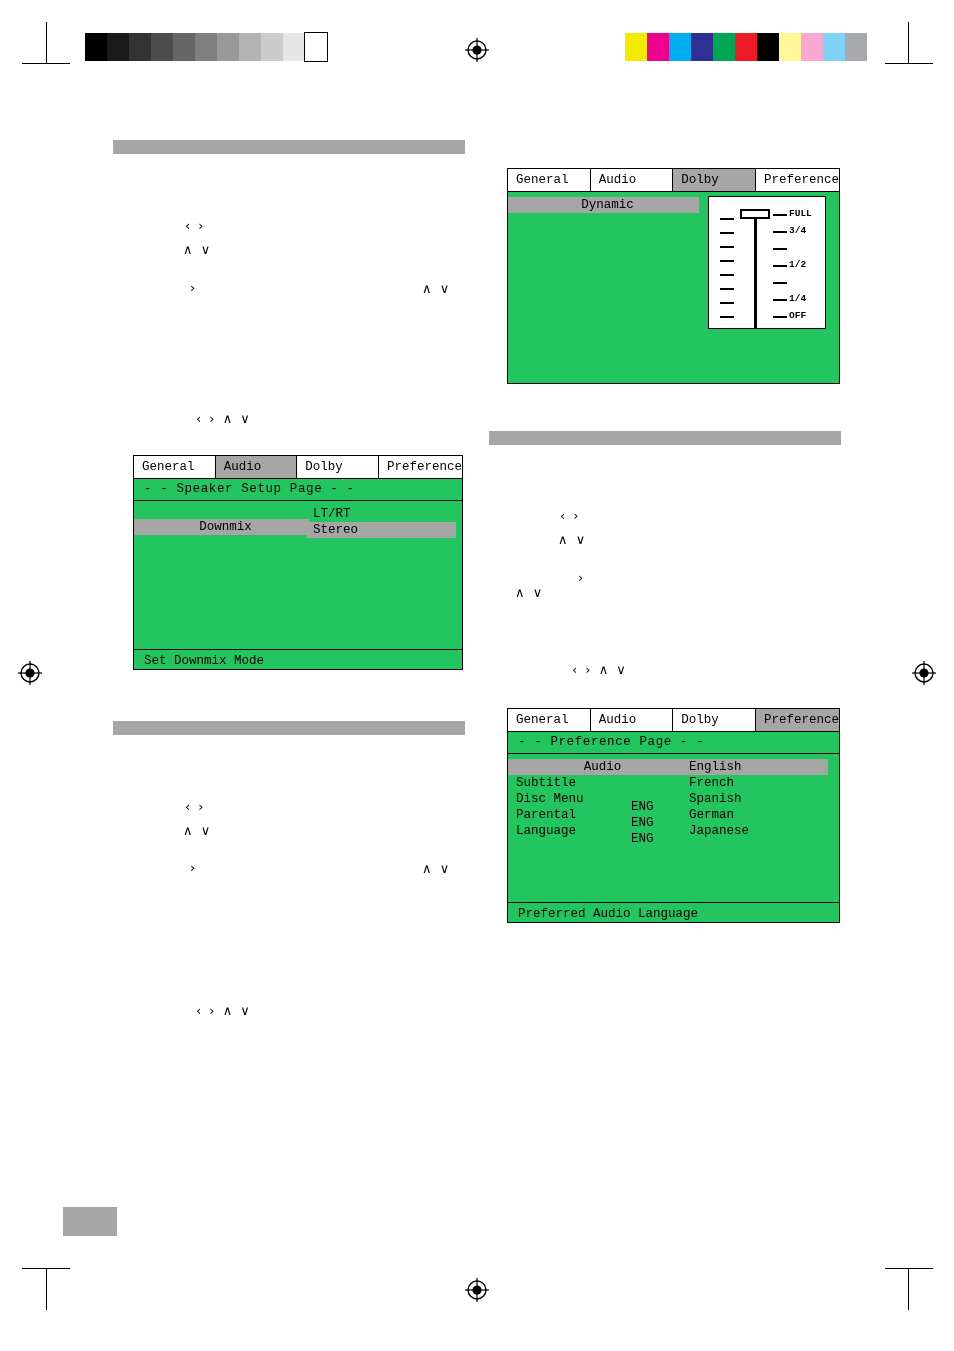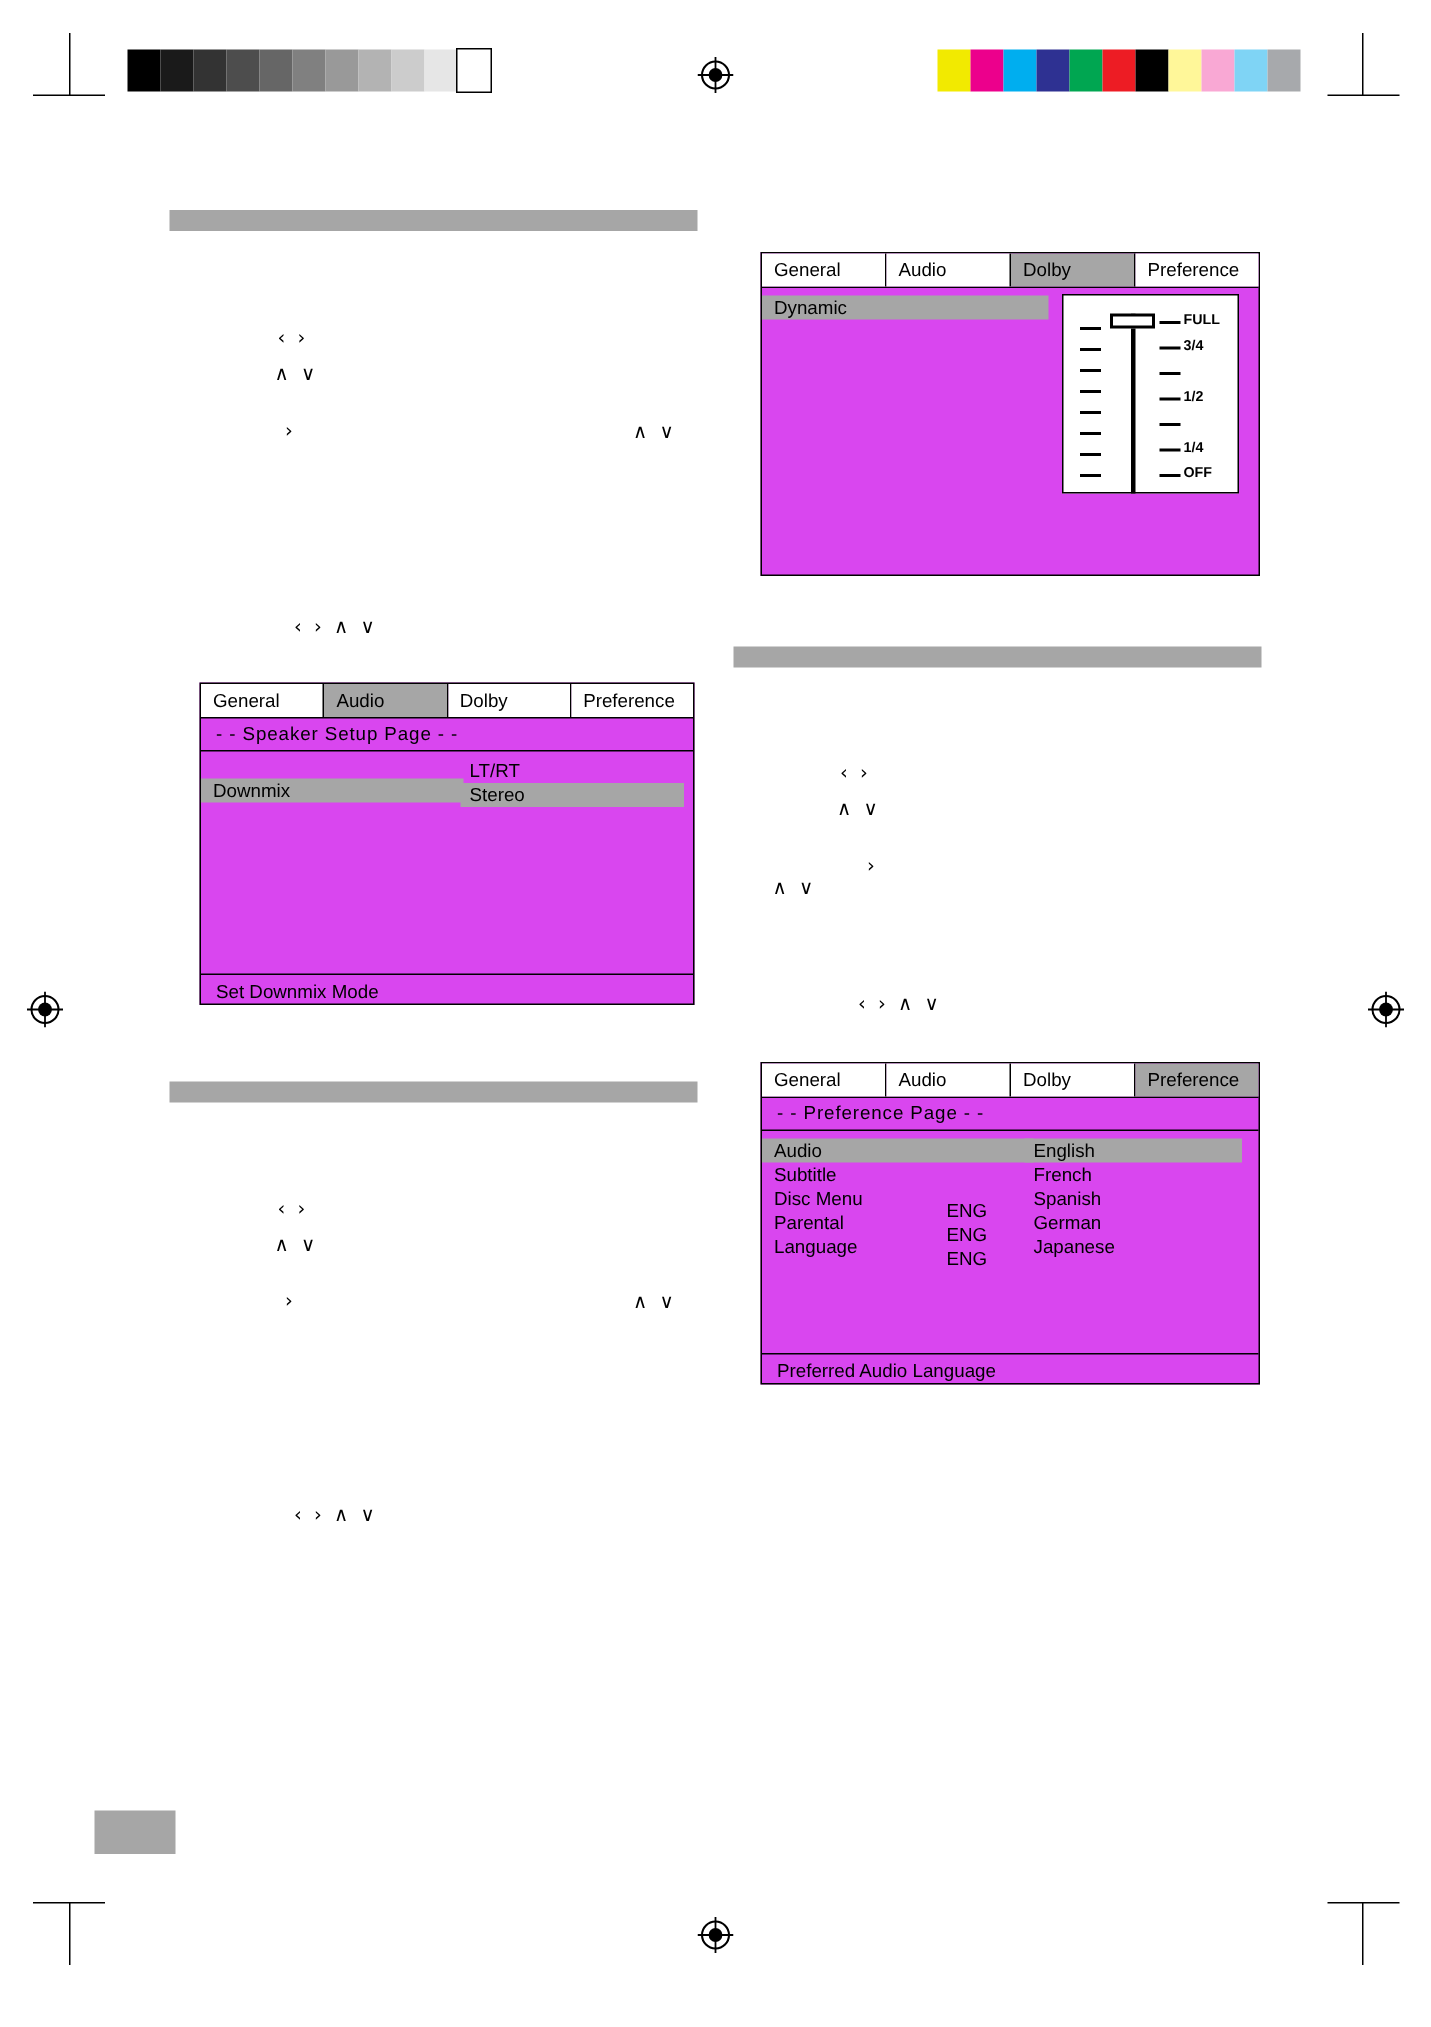--- a/index.html
+++ b/index.html
@@ -62,22 +62,23 @@
     font-size: 13px;
     letter-spacing: 2px;
     color: #000;
     white-space: nowrap;
   }
 
   
   .osd {
     position: absolute;
     border: 1px solid #000;
-    background: #d946ef;
-    box-sizing: border-box;
+    background: #22c55e;
+    box-sizing: border-box;
+    font-family: Liberation Mono, monospace;
   }
   .osd-tabs {
     display: flex;
     border-bottom: 1px solid #000;
     height: 22px;
   }
   .osd-tab {
     flex: 1 1 0;
     border-right: 1px solid #000;
     font-size: 12.5px;
@@ -113,20 +114,21 @@
   }
 
   .menu-item {
     font-size: 12.5px;
     line-height: 16px;
     padding-left: 8px;
     white-space: nowrap;
   }
   .menu-item.hl {
     background: #a6a6a6;
+    text-align: center;
   }
   .val-col {
     position: absolute;
     font-size: 12.5px;
     line-height: 16px;
     white-space: nowrap;
     margin-top: 40px;
   }
   .opt-item {
     font-size: 12.5px;

